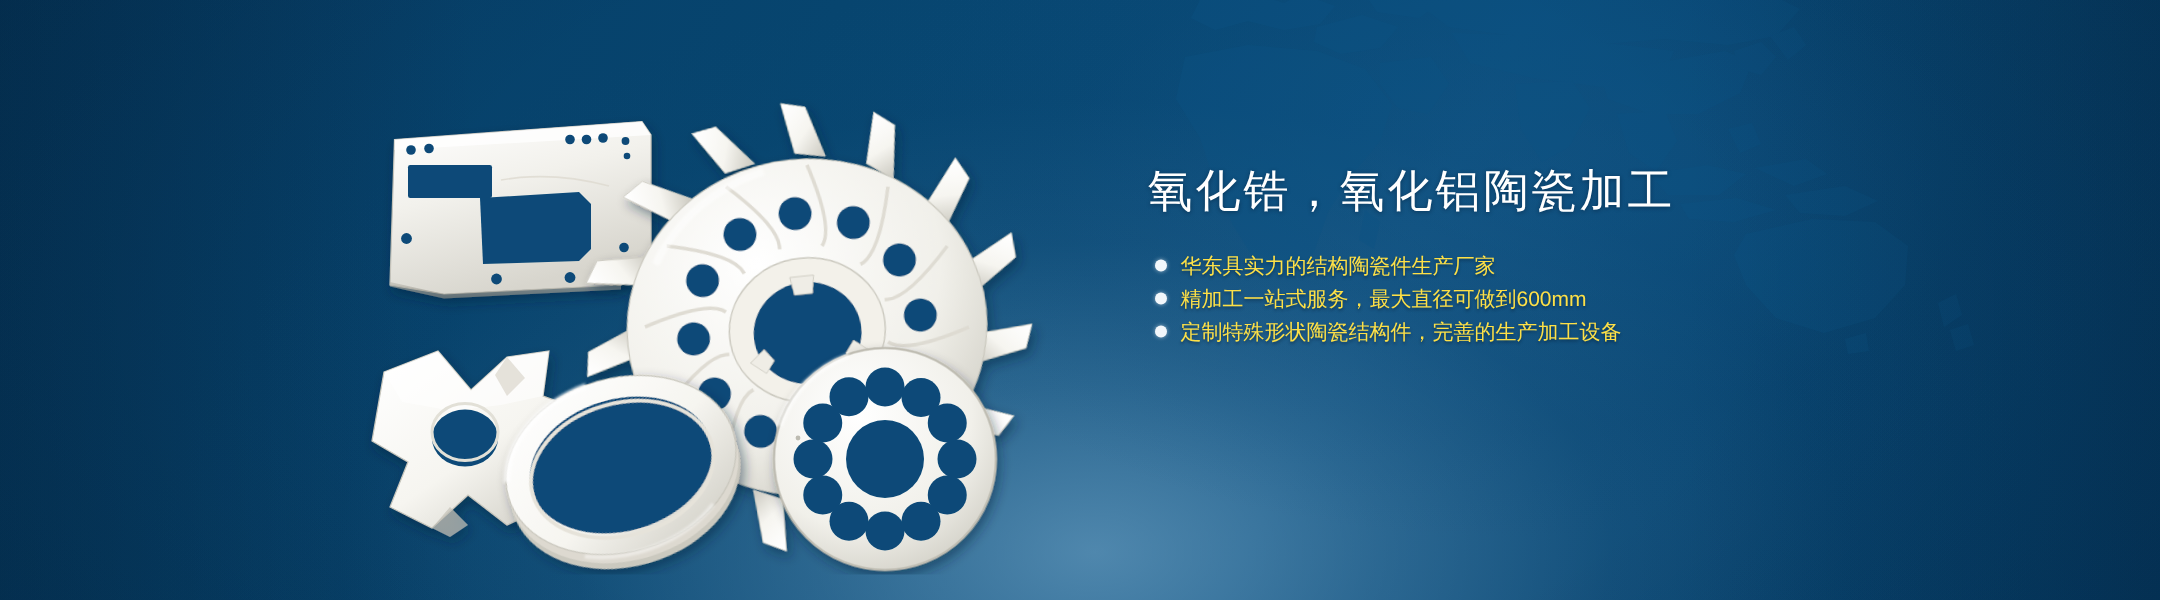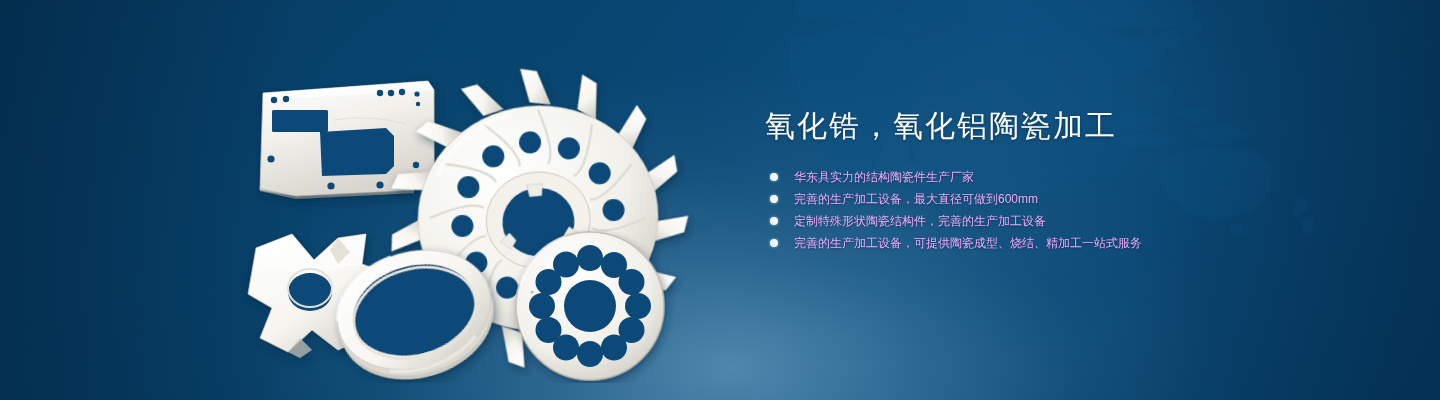--- a/index.html
+++ b/index.html
@@ -50,35 +50,33 @@
   .products{
     position:absolute;left:238px;top:38px;width:470px;height:345px;
   }
   .copy{
     position:absolute;left:765px;top:108px;width:620px;
   }
   .headline{
     color:#ffffff;font-size:30px;line-height:40px;letter-spacing:2px;
     font-weight:400;margin:0 0 18px 0;white-space:nowrap;
     text-shadow:0 1px 3px rgba(0,20,40,0.45);
-    font-family:Liberation Mono, monospace;
   }
   .bullets{list-style:none;margin:0;padding:0;}
   .bullet{
     display:flex;align-items:center;height:22px;margin-bottom:0px;
   }
   .dot{
     width:8px;height:8px;border-radius:50%;
     background:#f2f7fb;flex:0 0 auto;margin-right:9px;margin-left:5px;
     box-shadow:0 0 3px rgba(255,255,255,0.55);
   }
   .btext{
-    color:#f0abfc;font-size:12px;line-height:22px;white-space:nowrap;
+    color:#fde047;font-size:14px;line-height:22px;white-space:nowrap;
     text-shadow:0 1px 2px rgba(0,20,40,0.45);
-    margin-left:7px;
   }
 </style>
 </head>
 <body>
 
 <div class="banner">
 
   <div class="bg-base"></div>
   <div class="bg-glow"></div>
   <div class="bg-glow2"></div>
@@ -309,29 +307,25 @@
 
     <ul class="bullets">
 
       <li class="bullet">
         <span class="dot"></span>
         <span class="btext">华东具实力的结构陶瓷件生产厂家</span>
       </li>
 
       <li class="bullet">
         <span class="dot"></span>
-        <span class="btext">完善的生产加工设备，最大直径可做到600mm</span>
+        <span class="btext">精加工一站式服务，最大直径可做到600mm</span>
       </li>
 
       <li class="bullet">
         <span class="dot"></span>
         <span class="btext">定制特殊形状陶瓷结构件，完善的生产加工设备</span>
       </li>
 
-      <li class="bullet">
-        <span class="dot"></span>
-        <span class="btext">完善的生产加工设备，可提供陶瓷成型、烧结、精加工一站式服务</span>
-      </li>
 
     </ul>
   </div>
 
 </div>
 
 </body></html>

